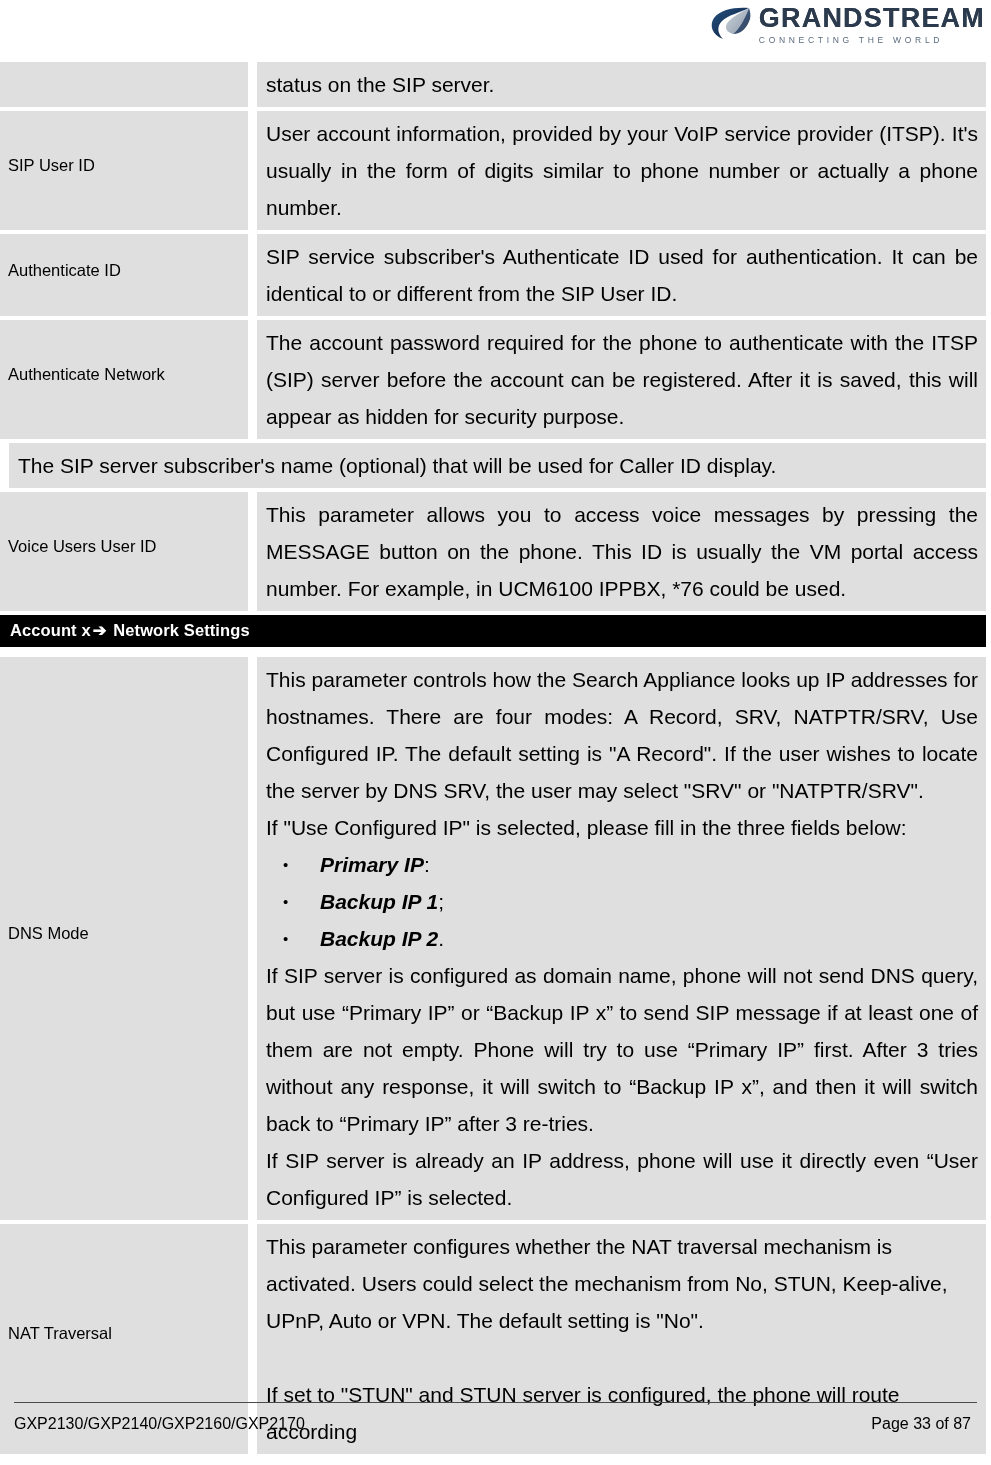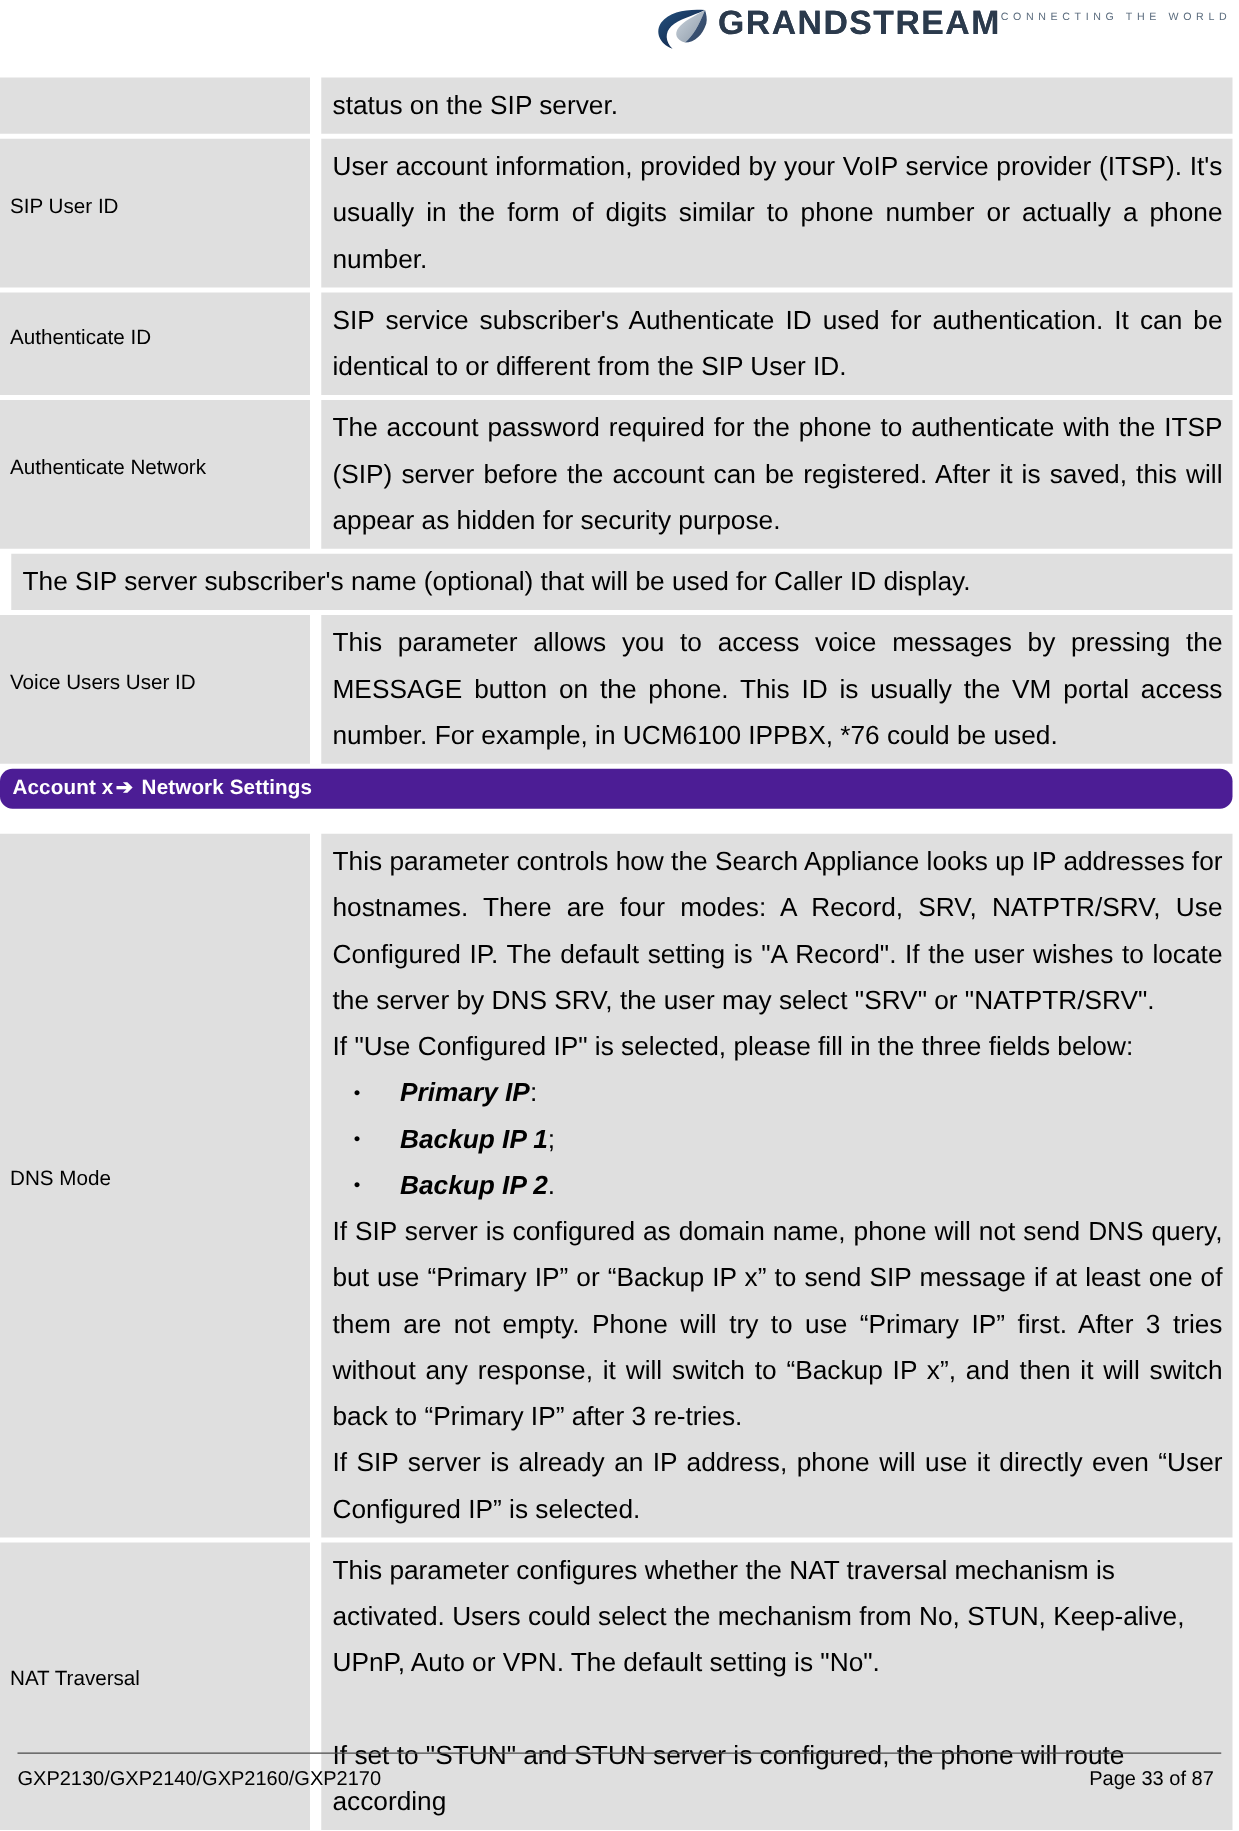--- a/index.html
+++ b/index.html
@@ -29,21 +29,21 @@
     align-items: flex-start;
   }
   .logo-mark {
     width: 44px;
     height: 38px;
     margin-right: 6px;
     flex: 0 0 auto;
   }
   .logo-text-wrap {
     display: flex;
-    flex-direction: row;
+    flex-direction: column;
     justify-content: flex-start;
     padding-top: 1px;
   }
   .logo-word {
     font-family: "Liberation Sans", sans-serif;
     font-weight: bold;
     font-size: 27px;
     letter-spacing: 1.2px;
     line-height: 1;
     background: linear-gradient(180deg, #3d4f66 0%, #233041 45%, #5d6e82 100%);
@@ -100,30 +100,29 @@
   .cell-desc p {
     margin: 0;
   }
   .cell-desc p.nojust {
     text-align: left;
   }
 
   
   .section-bar {
     width: 986px;
-    background: #4c1d95;
+    background: #000000;
     color: #ffffff;
     font-weight: bold;
     font-size: 16.5px;
     line-height: 1;
     padding: 7px 0 8px 10px;
     box-sizing: border-box;
-    margin-bottom: 20px;
+    margin-bottom: 10px;
     letter-spacing: 0.1px;
-    border-radius: 10px;
   }
   .section-bar .arrow {
     font-weight: bold;
     padding: 0 2px;
   }
 
   
   ul.bullets {
     margin: 0;
     padding: 0;

